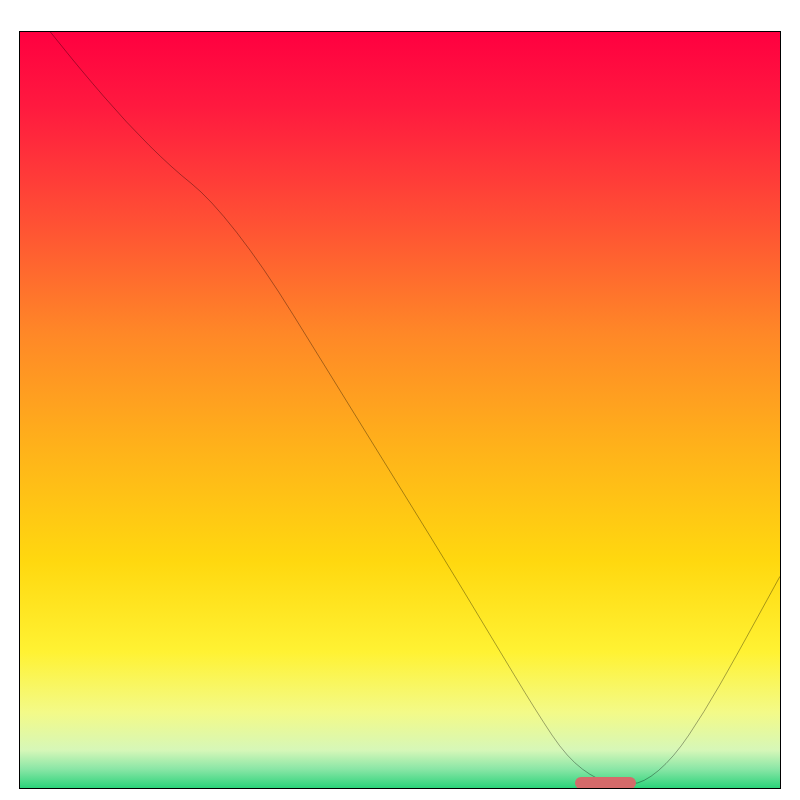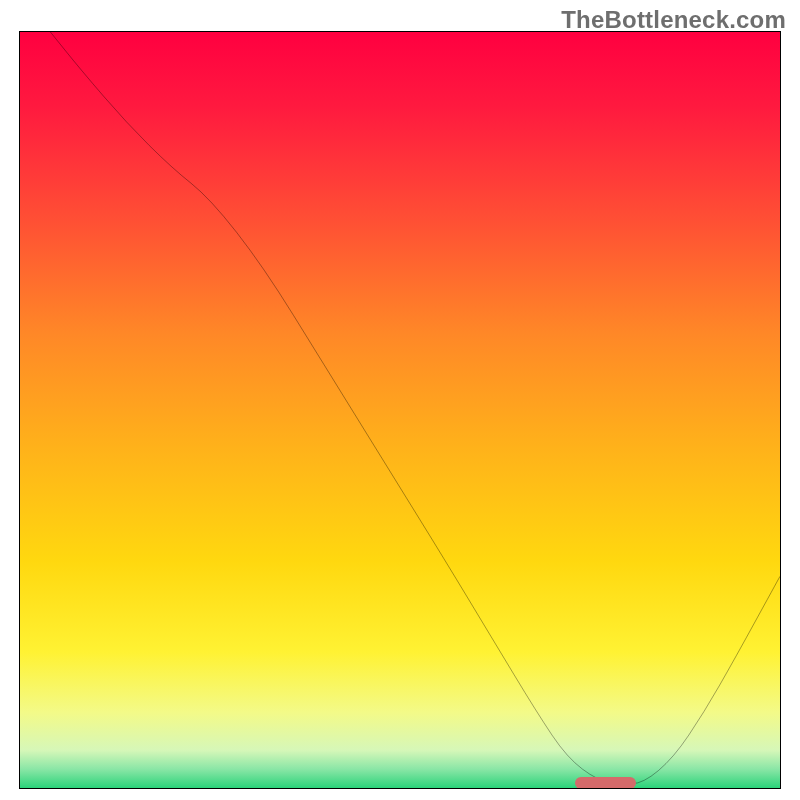--- a/index.html
+++ b/index.html
@@ -52,21 +52,20 @@
     position: absolute;
     height: 12px;
     border-radius: 6px;
     background: #d46a6a;
   }
 </style>
 </head>
 <body>
 
 <div class="wrap">
-  <div class="watermark">TheBottleneck.com</div>
 
   <div class="plot">
     <svg class="gradient" viewBox="0 0 100 100" preserveAspectRatio="none">
       <defs>
         <linearGradient id="bg" x1="0" y1="0" x2="0" y2="1">
             <stop offset="0%" stop-color="#ff0040"></stop>
             <stop offset="10%" stop-color="#ff1a3f"></stop>
             <stop offset="25%" stop-color="#ff5034"></stop>
             <stop offset="40%" stop-color="#ff8827"></stop>
             <stop offset="55.00000000000001%" stop-color="#ffb21a"></stop>

